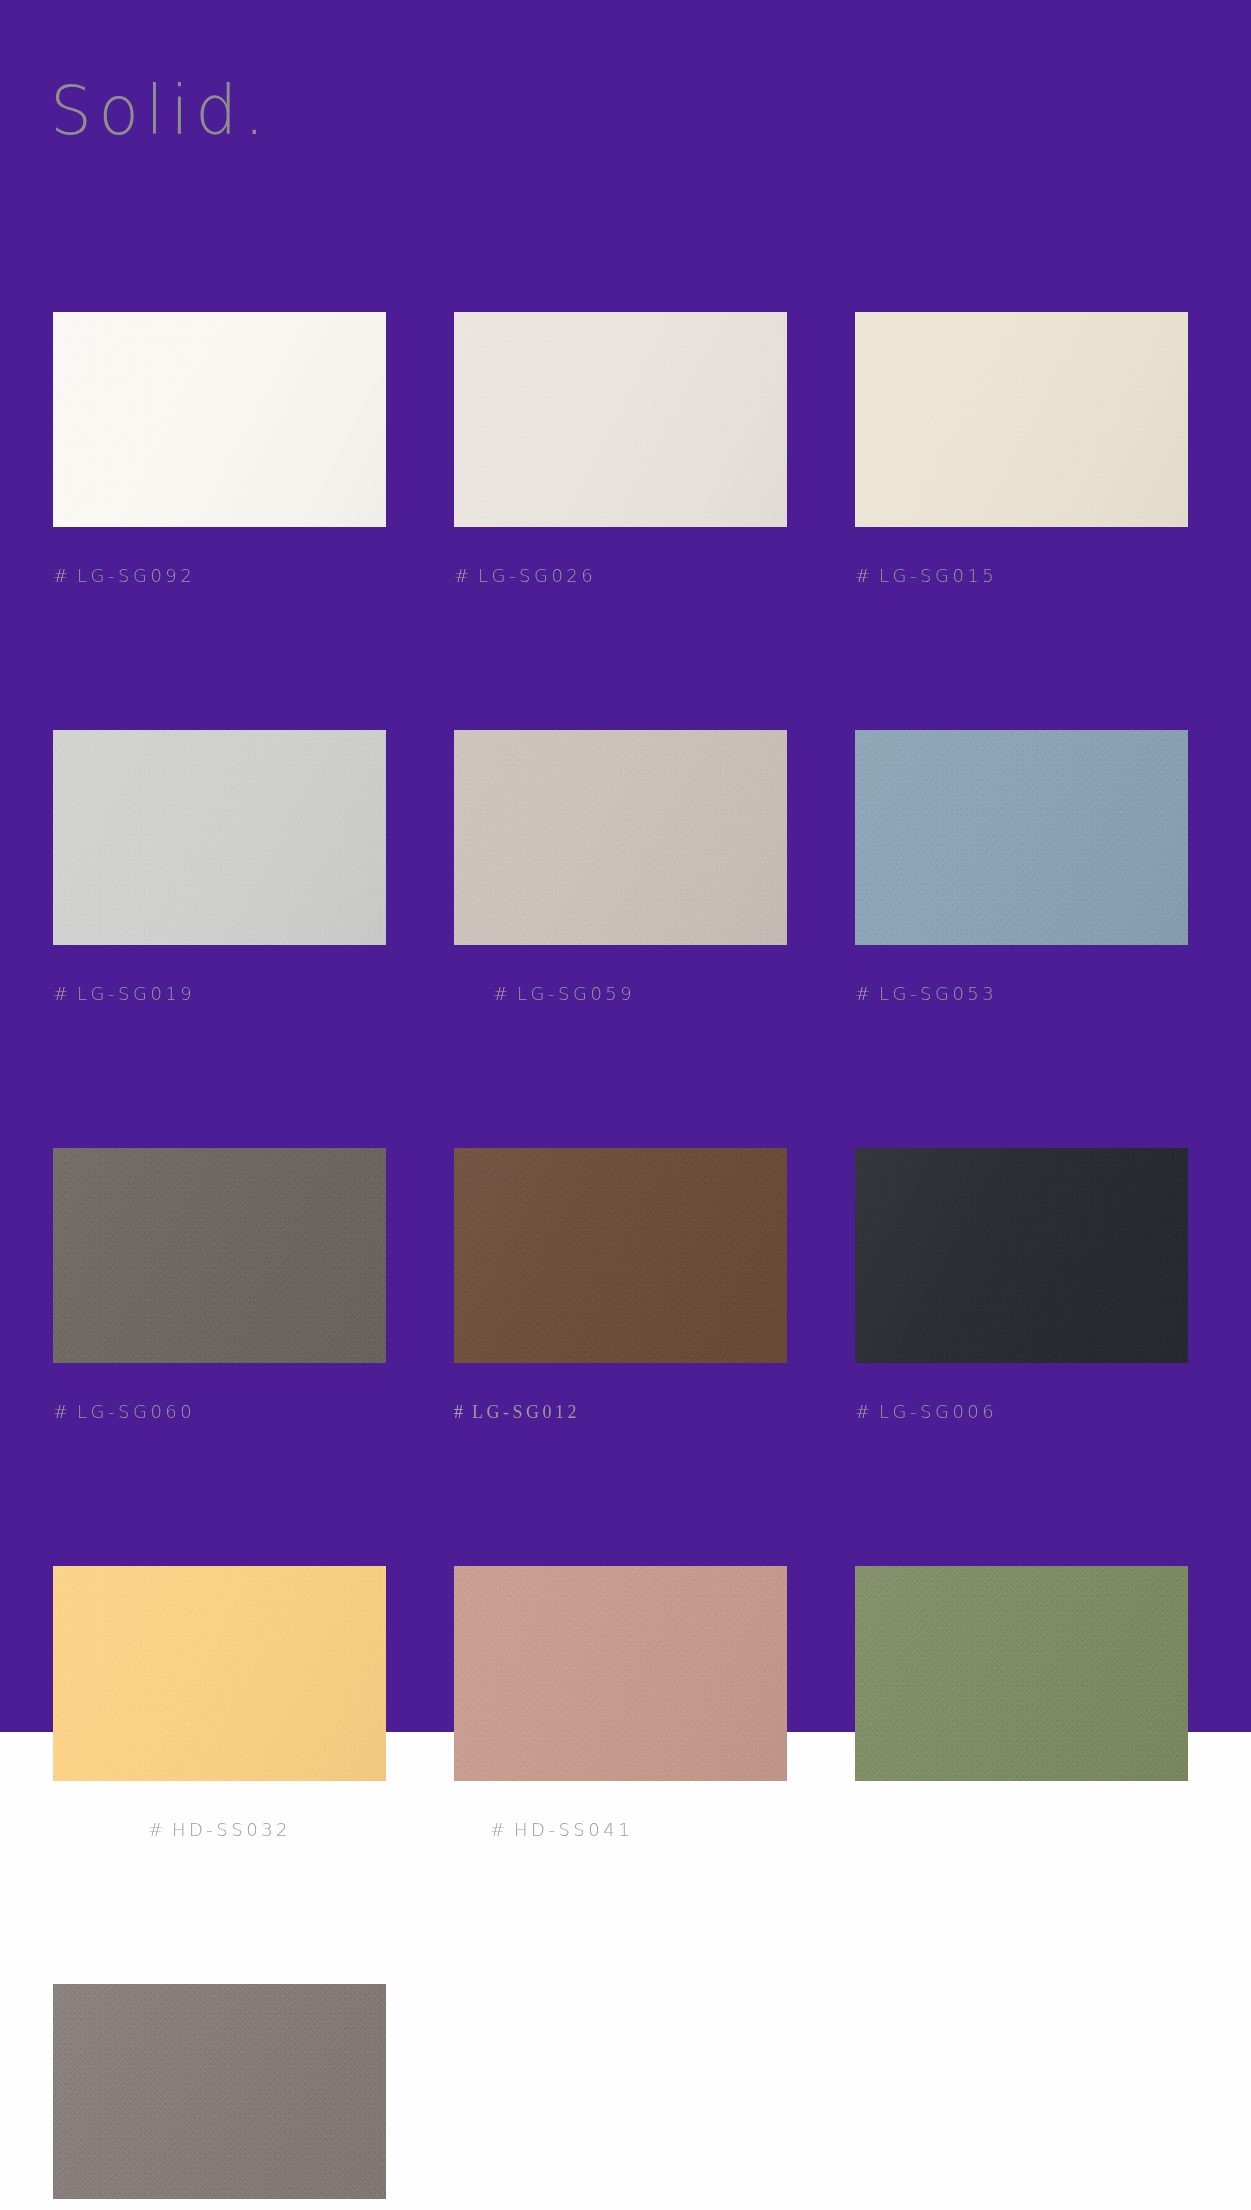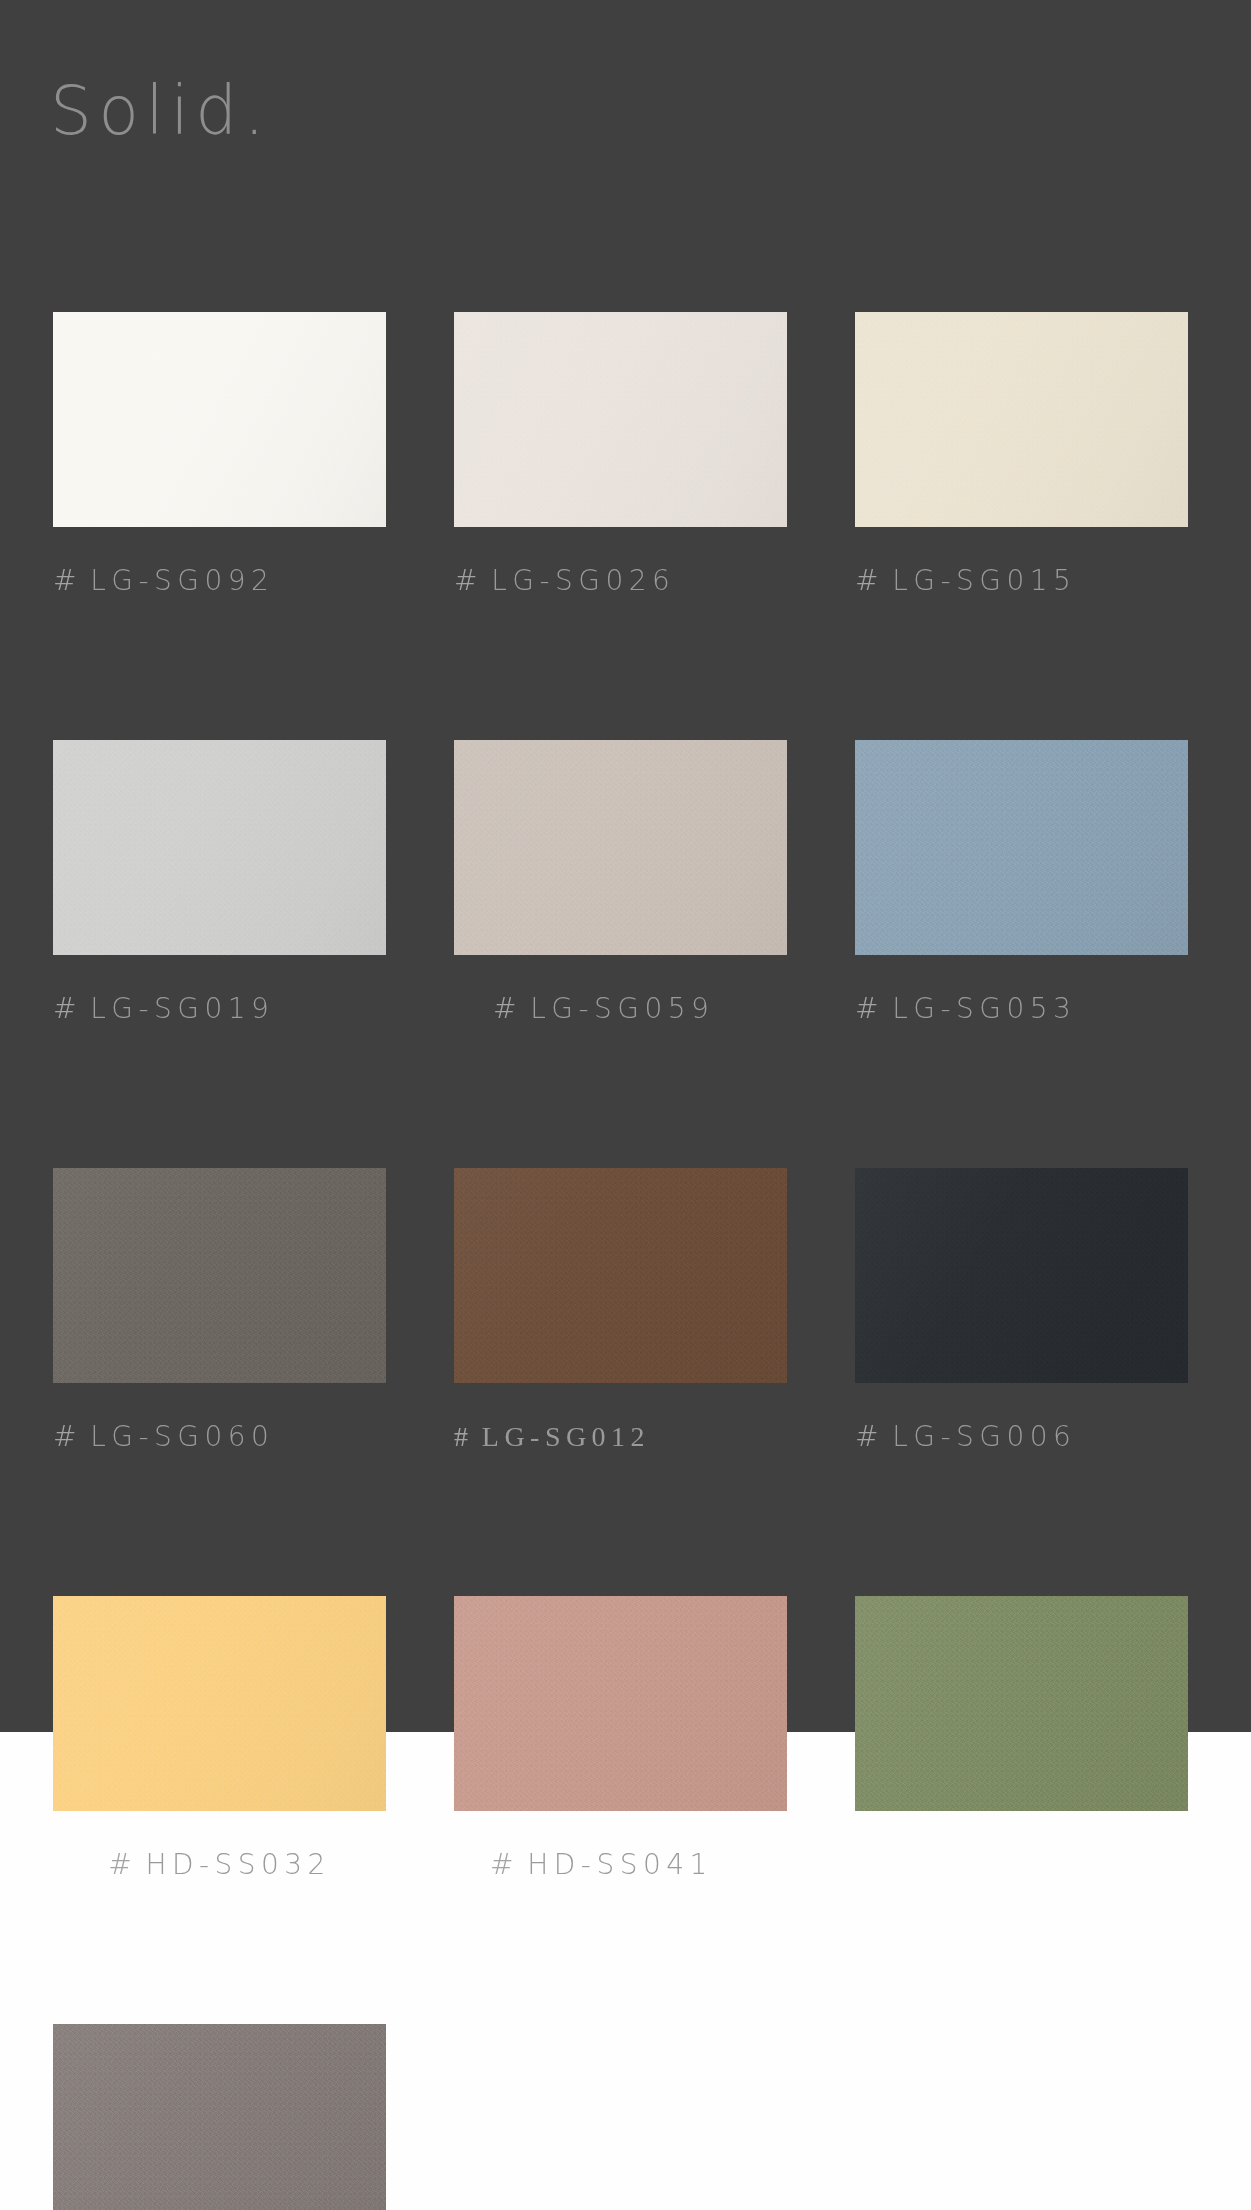--- a/index.html
+++ b/index.html
@@ -14,21 +14,21 @@
   body {
     font-family: "DejaVu Sans", sans-serif;
     -webkit-font-smoothing: antialiased;
     overflow: hidden;
   }
 
   .page {
     position: relative;
     width: 1251px;
     height: 1732px;
-    background: #404040;
+    background: #4c1d95;
     padding: 0;
   }
 
   
   .page-title {
     position: absolute;
     left: 50px;
     top: 78px;
     font-family: "DejaVu Sans", sans-serif;
     font-size: 66px;
@@ -110,21 +110,21 @@
       linear-gradient(118deg,
         rgba(255,255,255,0.055) 0%,
         rgba(255,255,255,0.015) 38%,
         rgba(0,0,0,0.020) 78%,
         rgba(0,0,0,0.042) 100%);
   }
 
   .swatch-label {
     margin-top: 40px;
     font-family: "DejaVu Sans", sans-serif;
-    font-size: 28px;
+    font-size: 18px;
     font-weight: 300;
     letter-spacing: 0.195em;
     color: #9a9a9a;
     white-space: nowrap;
     line-height: 1;
   }
 
   .swatch-label .hash {
     margin-right: 0.30em;
     color: #a3a3a3;

